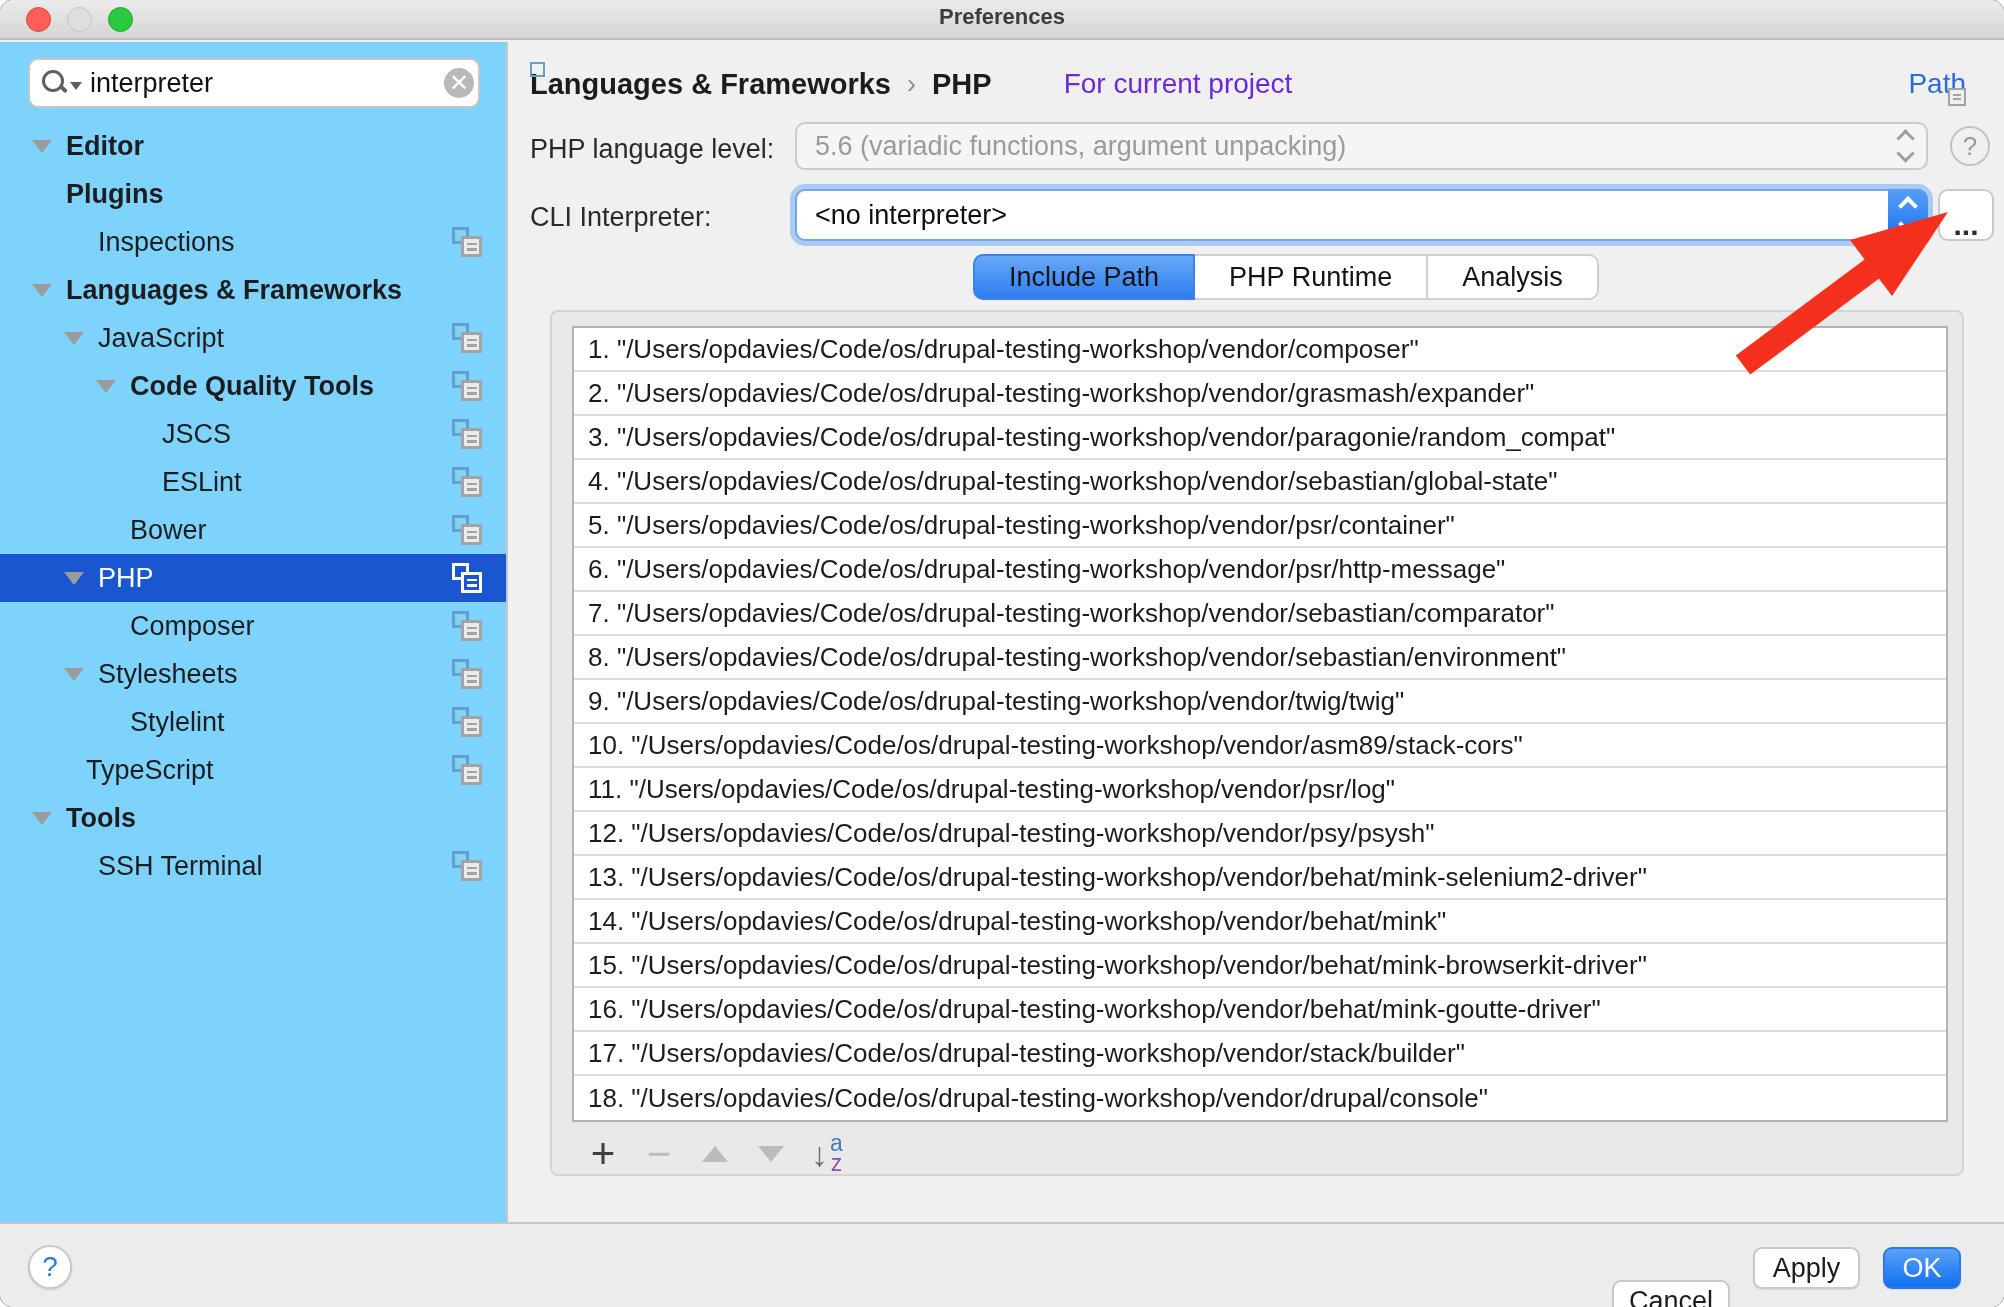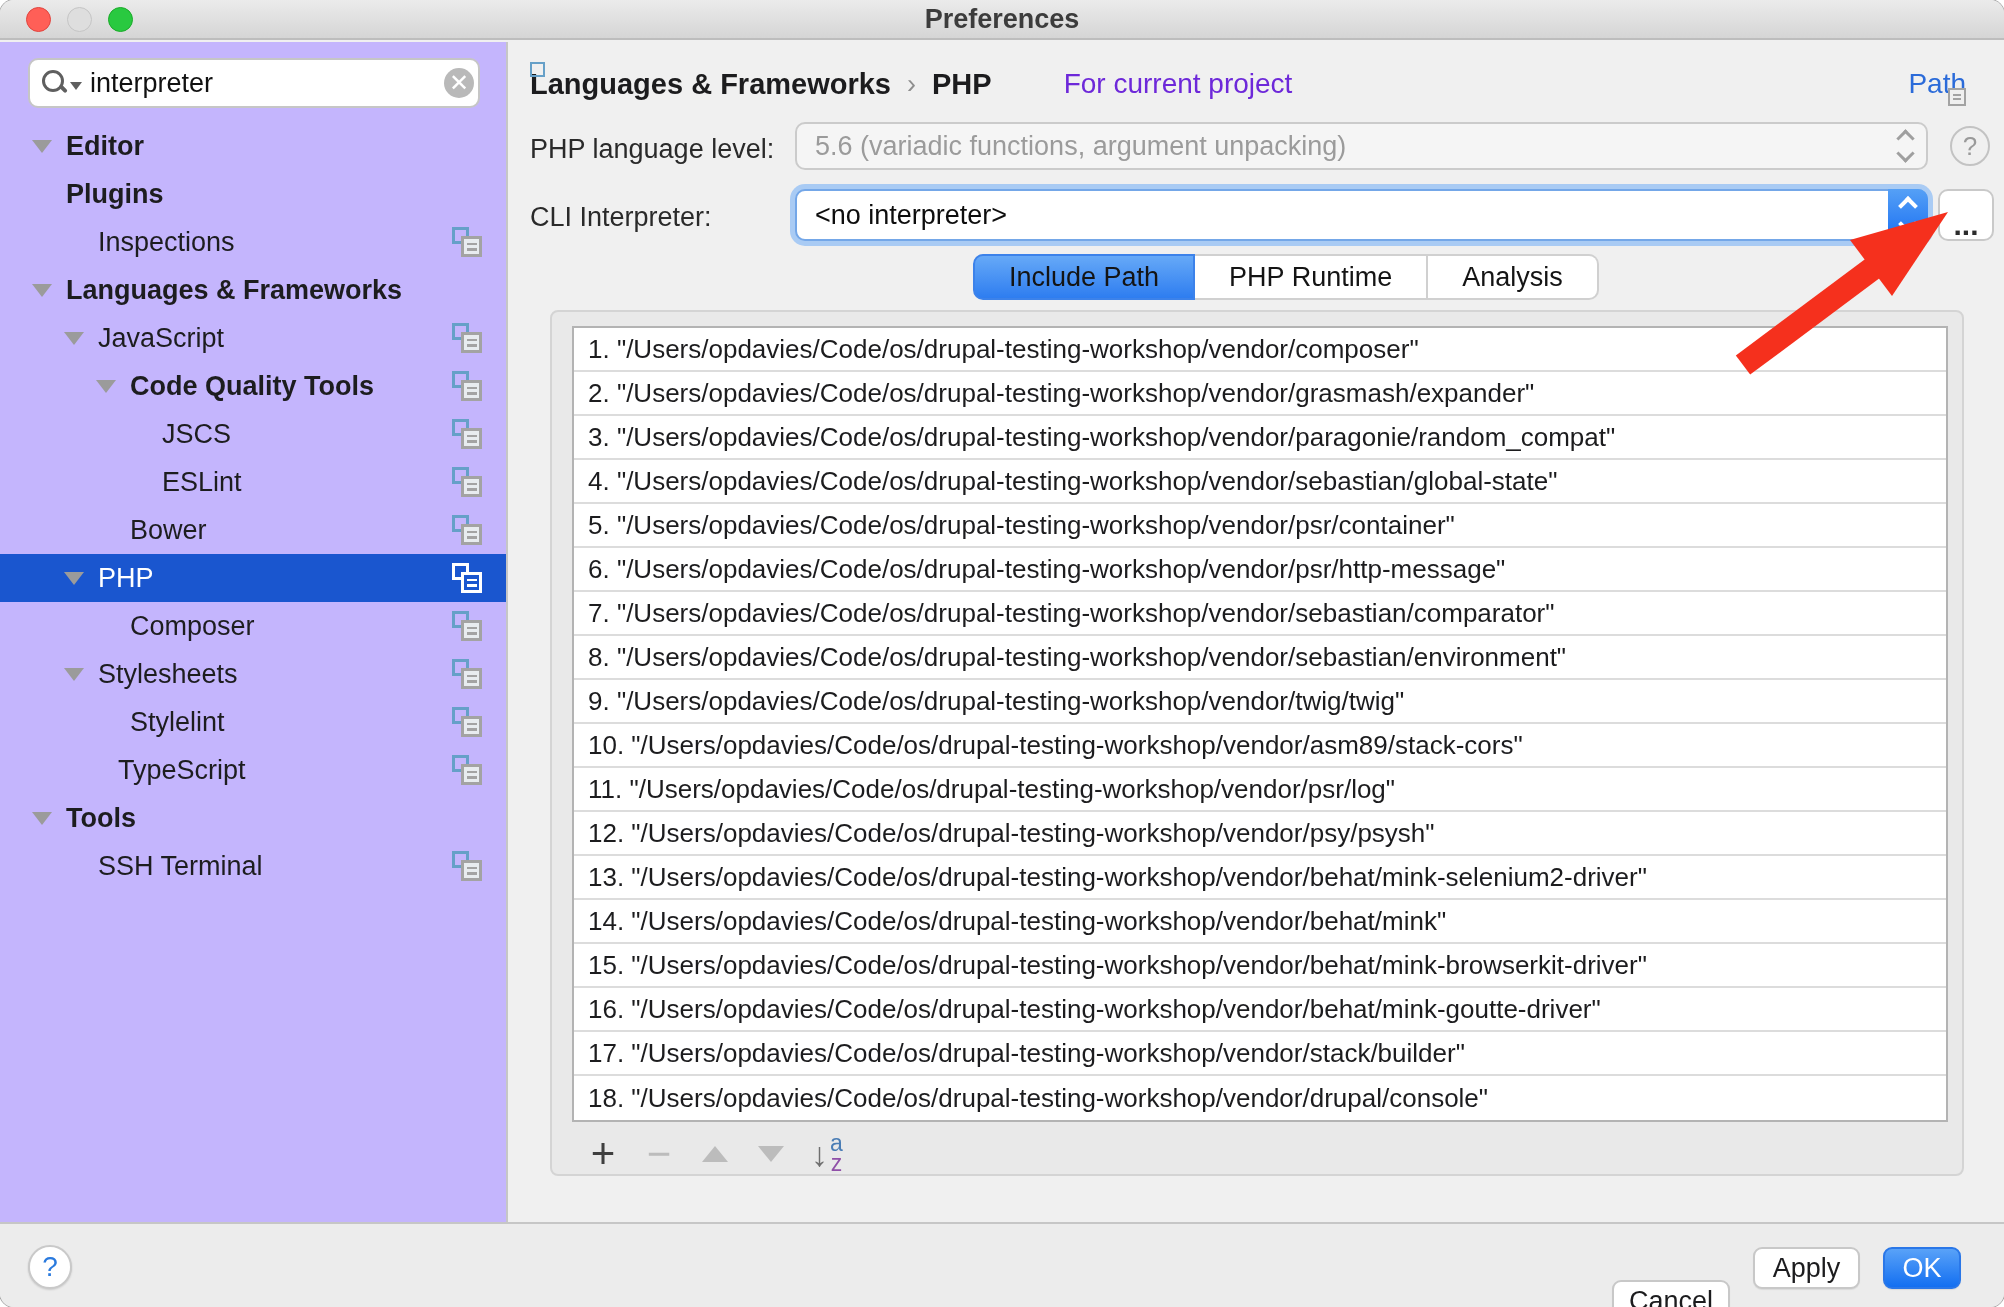--- a/index.html
+++ b/index.html
@@ -9,25 +9,25 @@
 
   
   .titlebar { position:absolute; left:0; top:0; width:2004px; height:40px;
               background:linear-gradient(#ebebeb,#d5d5d5); border-bottom:2px solid #bdbdbd; }
   .lights { position:absolute; left:26px; top:7px; display:flex; gap:16px; }
   .light { width:25px; height:25px; border-radius:50%; display:inline-block; }
   .light.red { background:#ff5f57; border:1px solid #e0443e; }
   .light.gray { background:#dedede; border:1px solid #c4c4c4; }
   .light.green { background:#29c940; border:1px solid #1aab29; }
   .wtitle { position:absolute; left:0; right:0; top:4px; text-align:center;
-            font-size:27px; font-weight:600; color:#3c3c3c; }
+            font-size:22px; font-weight:600; color:#3c3c3c; }
 
   
   .sidebar { position:absolute; left:0; top:42px; width:508px; height:1180px;
-             background:#c4b5fd; border-right:2px solid #c6c6c6; }
+             background:#7dd3fc; border-right:2px solid #c6c6c6; }
   .searchbox { position:absolute; left:28px; top:16px; width:452px; height:50px;
                background:#ffffff; border:2px solid #c6c6c6; border-radius:10px;
                display:flex; align-items:center; padding:0 12px; }
   .mag { position:relative; width:26px; height:26px; flex:0 0 auto; }
   .mag::before { content:""; position:absolute; left:0; top:0; width:16px; height:16px;
                  border:3px solid #5f5f5f; border-radius:50%; }
   .mag::after { content:""; position:absolute; left:17px; top:17px; width:9px; height:3.5px;
                 background:#5f5f5f; transform:rotate(45deg); border-radius:2px; }
   .magcaret { width:0; height:0; border-left:6px solid transparent; border-right:6px solid transparent;
               border-top:8px solid #5f5f5f; margin:6px 8px 0 2px; }
@@ -301,21 +301,21 @@
           </span>
           <span class="tlabel">Stylelint</span>
           <span class="copyicon">
             <span class="back"></span>
             <span class="front">
               <i></i>
               <i></i>
             </span>
           </span>
         </div>
-        <div class="trow" style="padding-left: 84px;">
+        <div class="trow" style="padding-left: 36px; margin-left: 16px;">
           <span class="tarrow">
             <i></i>
           </span>
           <span class="tlabel">TypeScript</span>
           <span class="copyicon">
             <span class="back"></span>
             <span class="front">
               <i></i>
               <i></i>
             </span>

